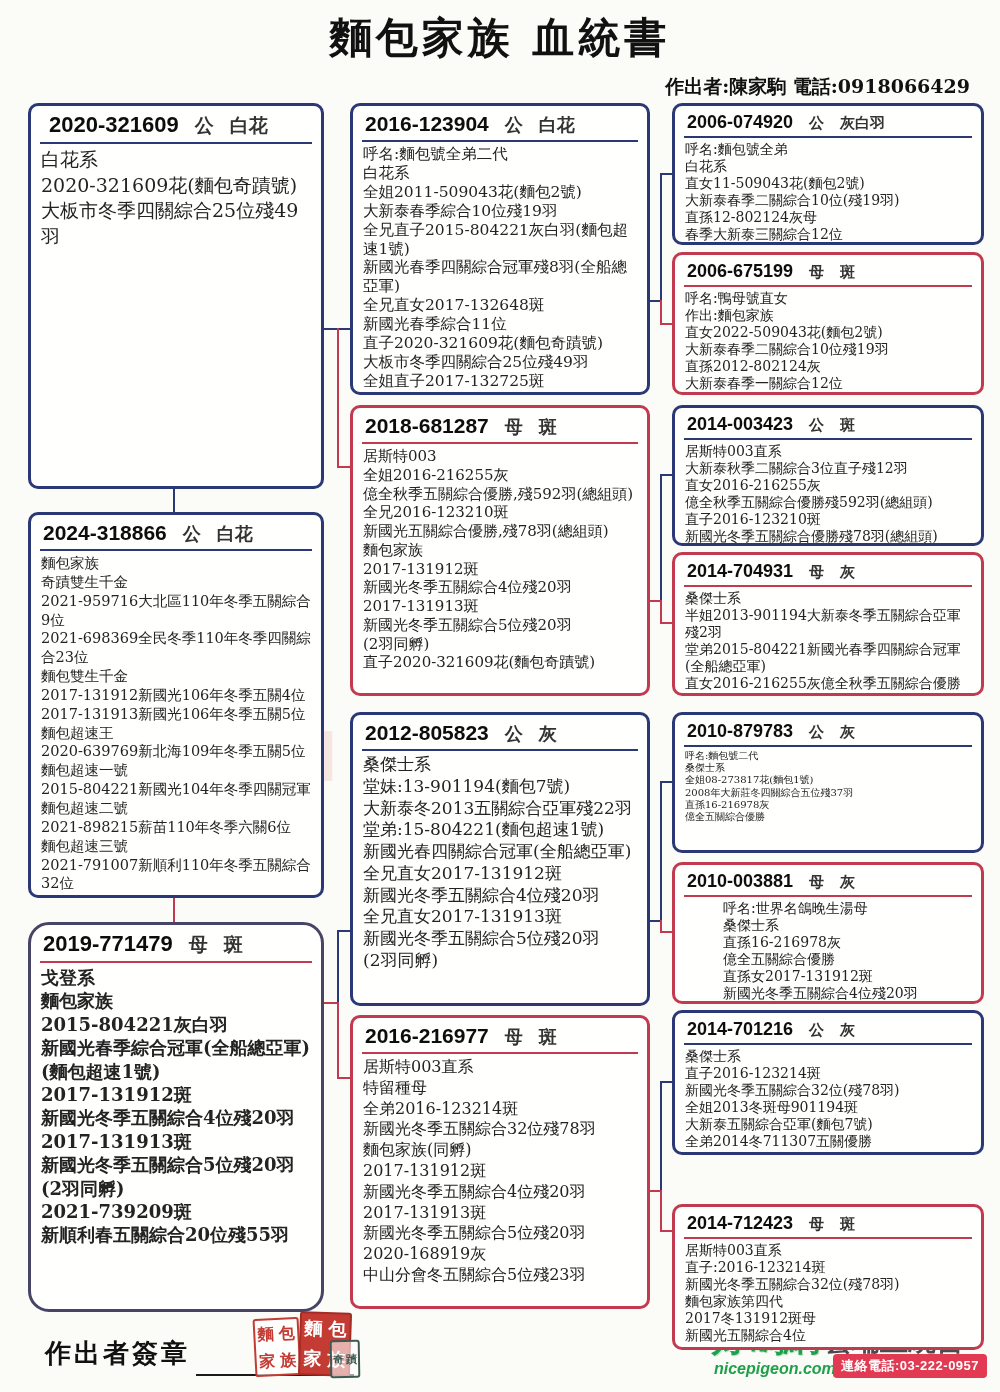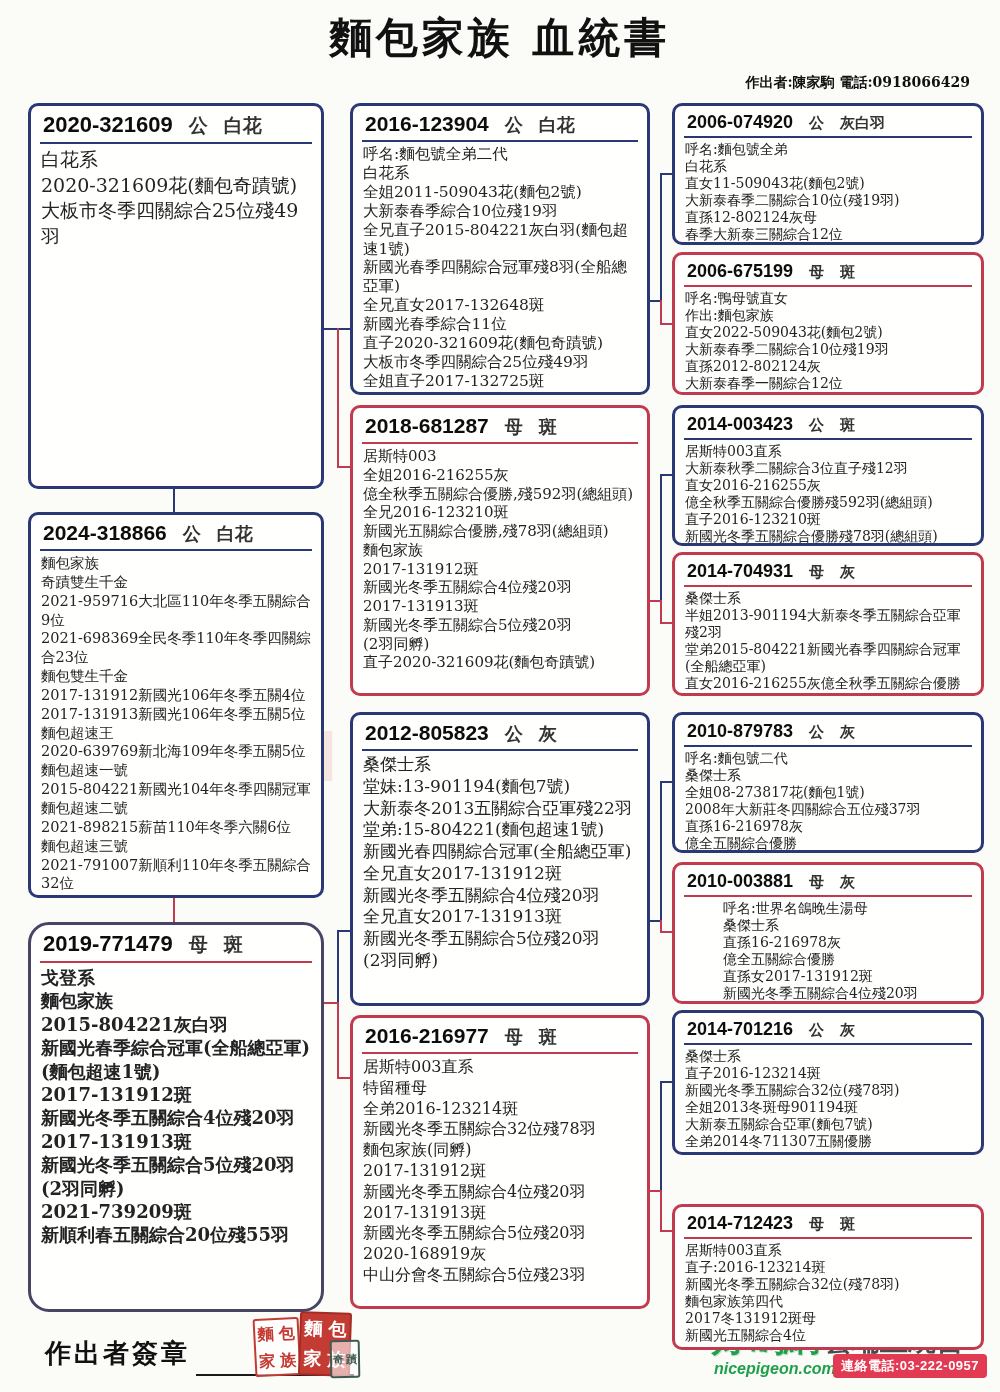--- a/index.html
+++ b/index.html
@@ -7,21 +7,21 @@
     position:relative; width:1000px; height:1392px; margin:0 auto;
     background:#fbfbf7; overflow:hidden;
     font-family:"DejaVu Serif","Liberation Serif",serif; color:#232323;
   }
   .page-title{
     position:absolute; top:10px; left:0; width:100%;
     text-align:center; font-size:42px; font-weight:bold; letter-spacing:4px; color:#111;
   }
   .author-info{
     position:absolute; top:74px; right:30px;
-    font-size:14px; font-weight:bold; color:#111;
+    font-size:19px; font-weight:bold; color:#111;
   }
   .watermark{
     position:absolute; left:255px; top:715px; z-index:0;
     font-family:"Liberation Sans",sans-serif; font-weight:bold; font-size:72px;
     letter-spacing:14px; color:rgba(232,186,168,0.30); pointer-events:none;
   }
   .box{
     position:absolute; z-index:2; background:#fffffe; box-sizing:border-box;
     border-radius:10px; overflow:hidden;
   }
@@ -120,21 +120,21 @@
       <div class="connector c-r" style="left: 660px; top: 931px; width: 12px; height: 2px;"></div>
       <div class="connector c-r" style="left: 650px; top: 1190px; width: 12px; height: 2px;"></div>
       <div class="connector c-n" style="left: 660px; top: 1081px; width: 2px; height: 111px;"></div>
       <div class="connector c-r" style="left: 660px; top: 1190px; width: 2px; height: 42px;"></div>
       <div class="connector c-n" style="left: 660px; top: 1081px; width: 12px; height: 2px;"></div>
       <div class="connector c-r" style="left: 660px; top: 1230px; width: 12px; height: 2px;"></div>
     </div>
   <div id="box-layer">
       <div class="box male" style="left: 28px; top: 103px; width: 296px; height: 386px;">
     <div class="box-header">
-      <span class="box-ring" style="font-size: 22px;">2020-321609</span>
+      <span class="box-ring" style="font-size: 22px; margin-left: 6px;">2020-321609</span>
       <span class="box-sex" style="font-size: 19px;">公</span>
       <span class="box-feather" style="font-size: 19px;">白花</span>
     </div>
     <div class="box-sep"></div>
     <div class="box-body" style="font-size: 19px; line-height: 1.35;">
           <div class="pline">白花系</div>
           <div class="pline">2020-321609花(麵包奇蹟號)</div>
           <div class="pline">大板市冬季四關綜合25位殘49羽</div>
         </div>
   </div>
@@ -332,21 +332,21 @@
           <div class="pline">直女2016-216255灰億全秋季五關綜合優勝殘592羽</div>
         </div>
   </div>
       <div class="box male" style="left: 672px; top: 712px; width: 312px; height: 141px;">
     <div class="box-header">
       <span class="box-ring" style="font-size: 18px;">2010-879783</span>
       <span class="box-sex" style="font-size: 15px;">公</span>
       <span class="box-feather" style="font-size: 15px;">灰</span>
     </div>
     <div class="box-sep"></div>
-    <div class="box-body" style="font-size: 14px; line-height: 1.22;">
+    <div class="box-body" style="font-size: 10px; line-height: 1.22;">
           <div class="pline">呼名:麵包號二代</div>
           <div class="pline">桑傑士系</div>
           <div class="pline">全姐08-273817花(麵包1號)</div>
           <div class="pline">2008年大新莊冬四關綜合五位殘37羽</div>
           <div class="pline">直孫16-216978灰</div>
           <div class="pline">億全五關綜合優勝</div>
         </div>
   </div>
       <div class="box female" style="left: 672px; top: 862px; width: 312px; height: 142px;">
     <div class="box-header">

